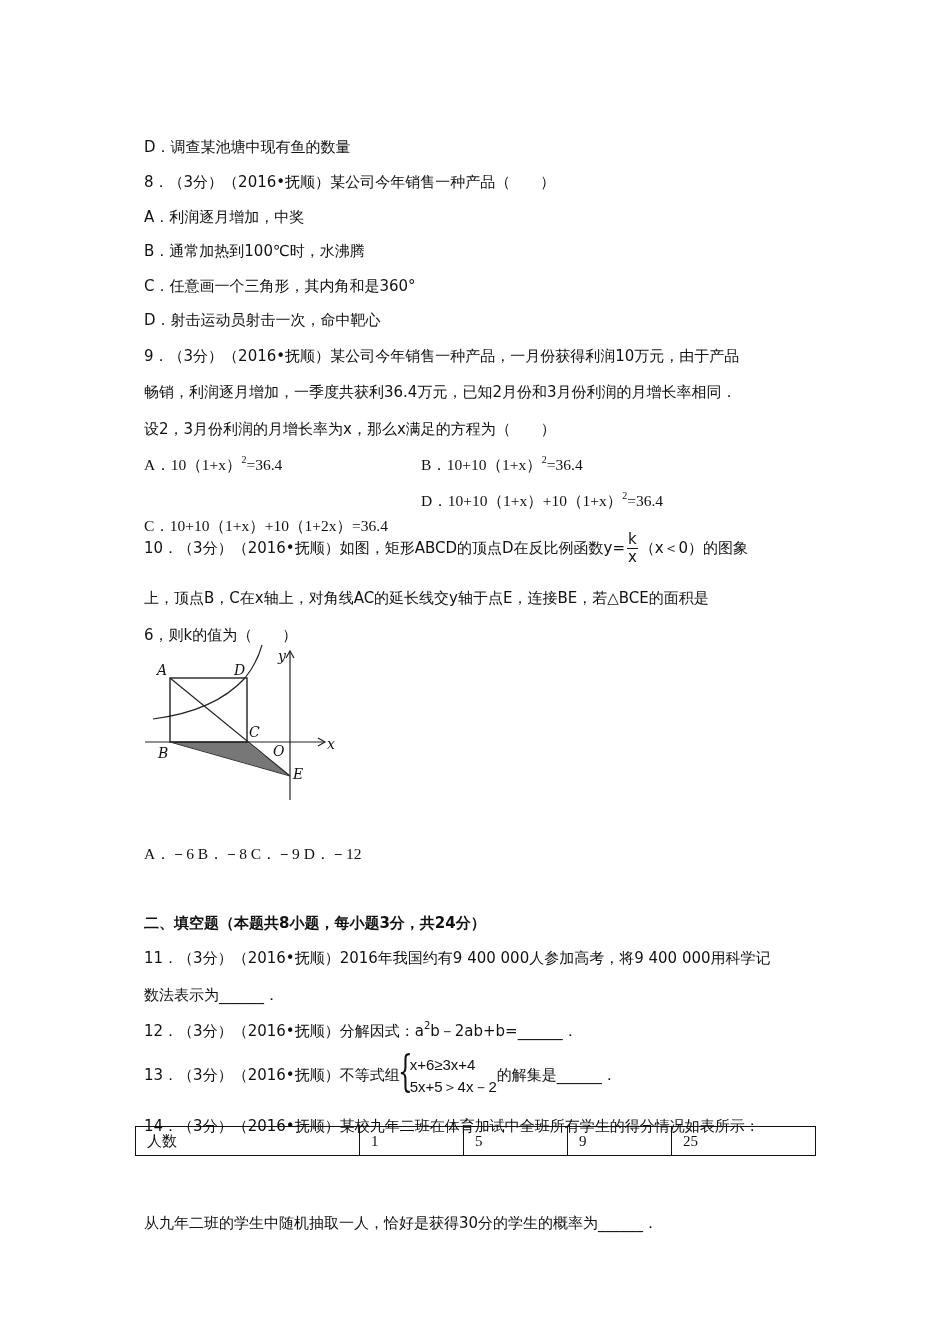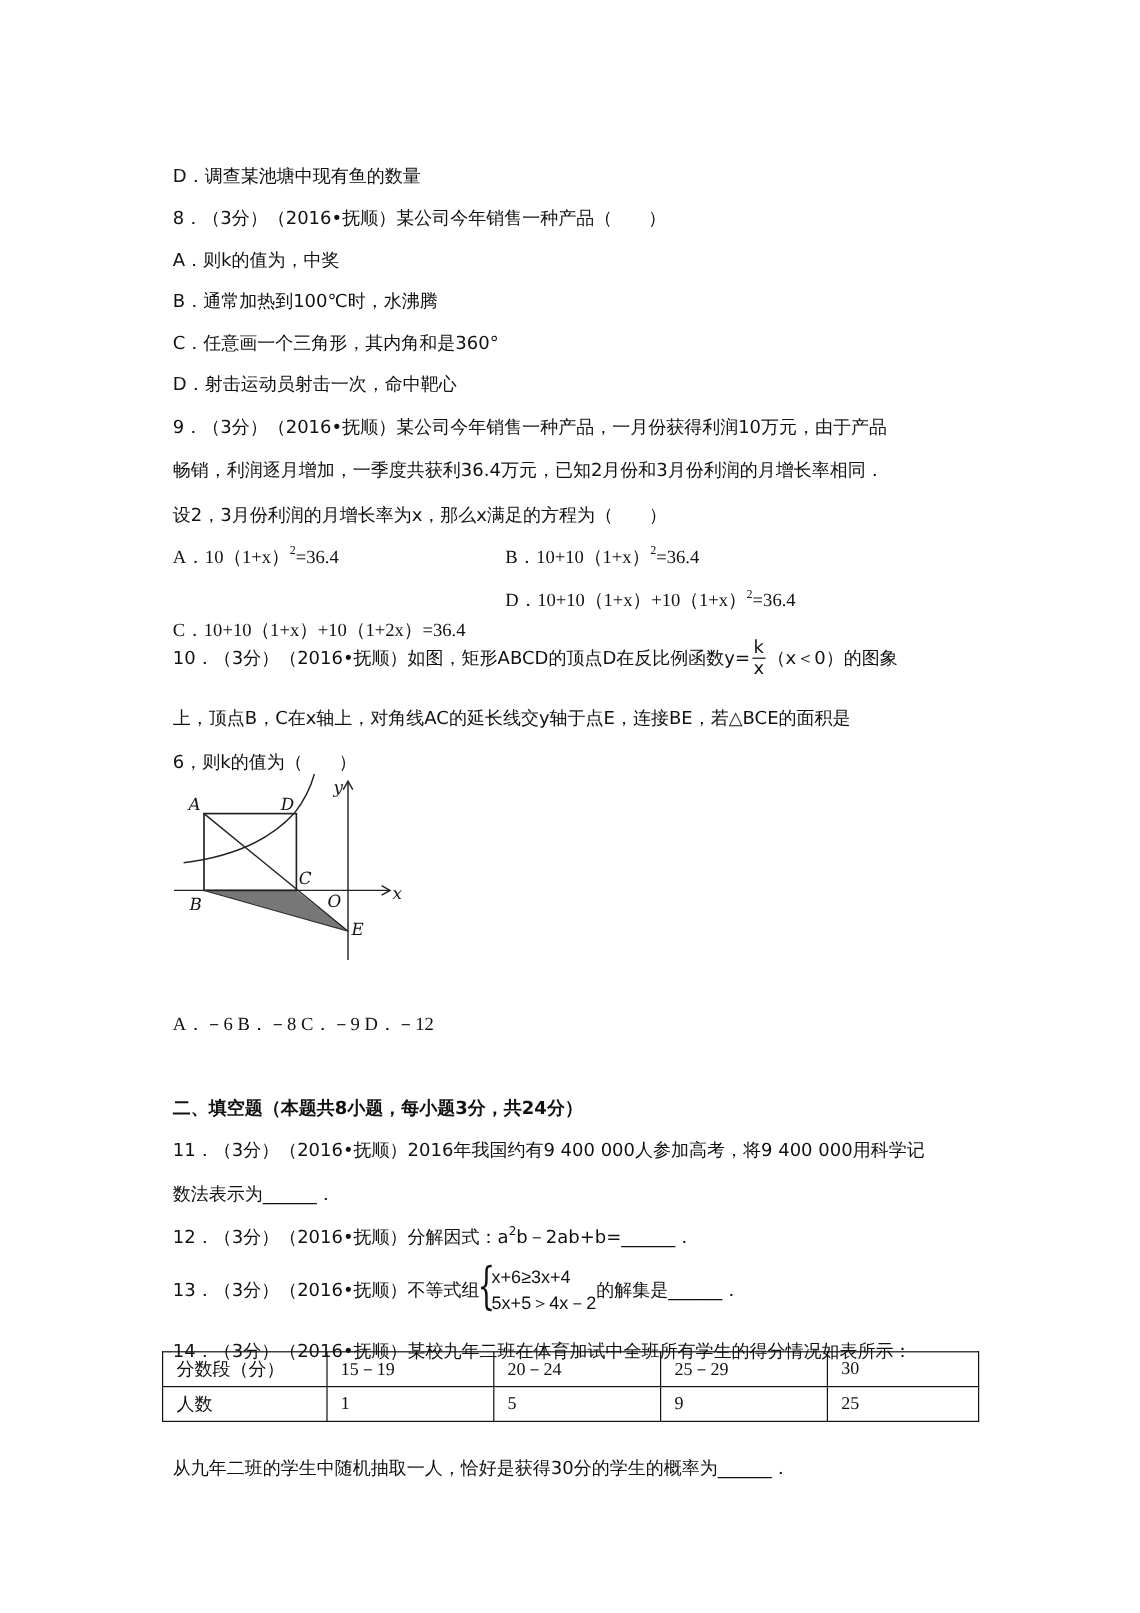--- a/index.html
+++ b/index.html
@@ -22,21 +22,21 @@
 </head>
 <body>
 
 <div>
 
   <div class="line cjk" style="top:117px">D．调查某池塘中现有鱼的数量</div>
 
   <div class="line cjk" style="top:152px">
     <span>8．</span><span>（3分）</span><span>（2016•抚顺）</span><span>某公司今年销售一种产品（　　）</span>
   </div>
-  <div class="line cjk" style="top:187px">A．则k的值为，中奖</div>
+  <div class="line cjk" style="top:187px">A．利润逐月增加，中奖</div>
   <div class="line cjk" style="top:221px">B．通常加热到100℃时，水沸腾</div>
   <div class="line cjk" style="top:256px">C．任意画一个三角形，其内角和是360°</div>
   <div class="line cjk" style="top:290px">D．射击运动员射击一次，命中靶心</div>
 
   <div class="line cjk" style="top:326px">
     <span>9．</span><span>（3分）</span><span>（2016•抚顺）</span><span>某公司今年销售一种产品，一月份获得利润10万元，由于产品</span>
   </div>
   <div class="line cjk" style="top:362px">畅销，利润逐月增加，一季度共获利36.4万元，已知2月份和3月份利润的月增长率相同．</div>
   <div class="line cjk" style="top:399px">设2，3月份利润的月增长率为x，那么x满足的方程为（　　）</div>
   <div class="line" style="top:435px">
@@ -105,27 +105,20 @@
   <div class="line cjk" style="top:1030px; line-height:50px">
     <span>13．</span><span>（3分）</span><span>（2016•抚顺）</span><span>不等式组</span><span class="brace-sys"><span class="brace">{</span><div class="row">x+6≥3x+4</div><div class="row">5x+5＞4x－2</div></span><span>的解集是______．</span>
   </div>
 
   <div class="line cjk" style="top:1096px">
     <span>14．</span><span>（3分）</span><span>（2016•抚顺）</span><span>某校九年二班在体育加试中全班所有学生的得分情况如表所示：</span>
   </div>
 
   <table class="score">
     <tbody>
-        <tr>
-      <td class="cjk" style="width:125px">分数段（分）</td>
-      <td style="width:127px">15－19</td>
-      <td style="width:127px">20－24</td>
-      <td style="width:127px">25－29</td>
-      <td>30</td>
-    </tr>
     <tr>
       <td class="cjk">人数</td>
       <td>1</td>
       <td>5</td>
       <td>9</td>
       <td>25</td>
     </tr>
   </tbody>
     </table>
 

